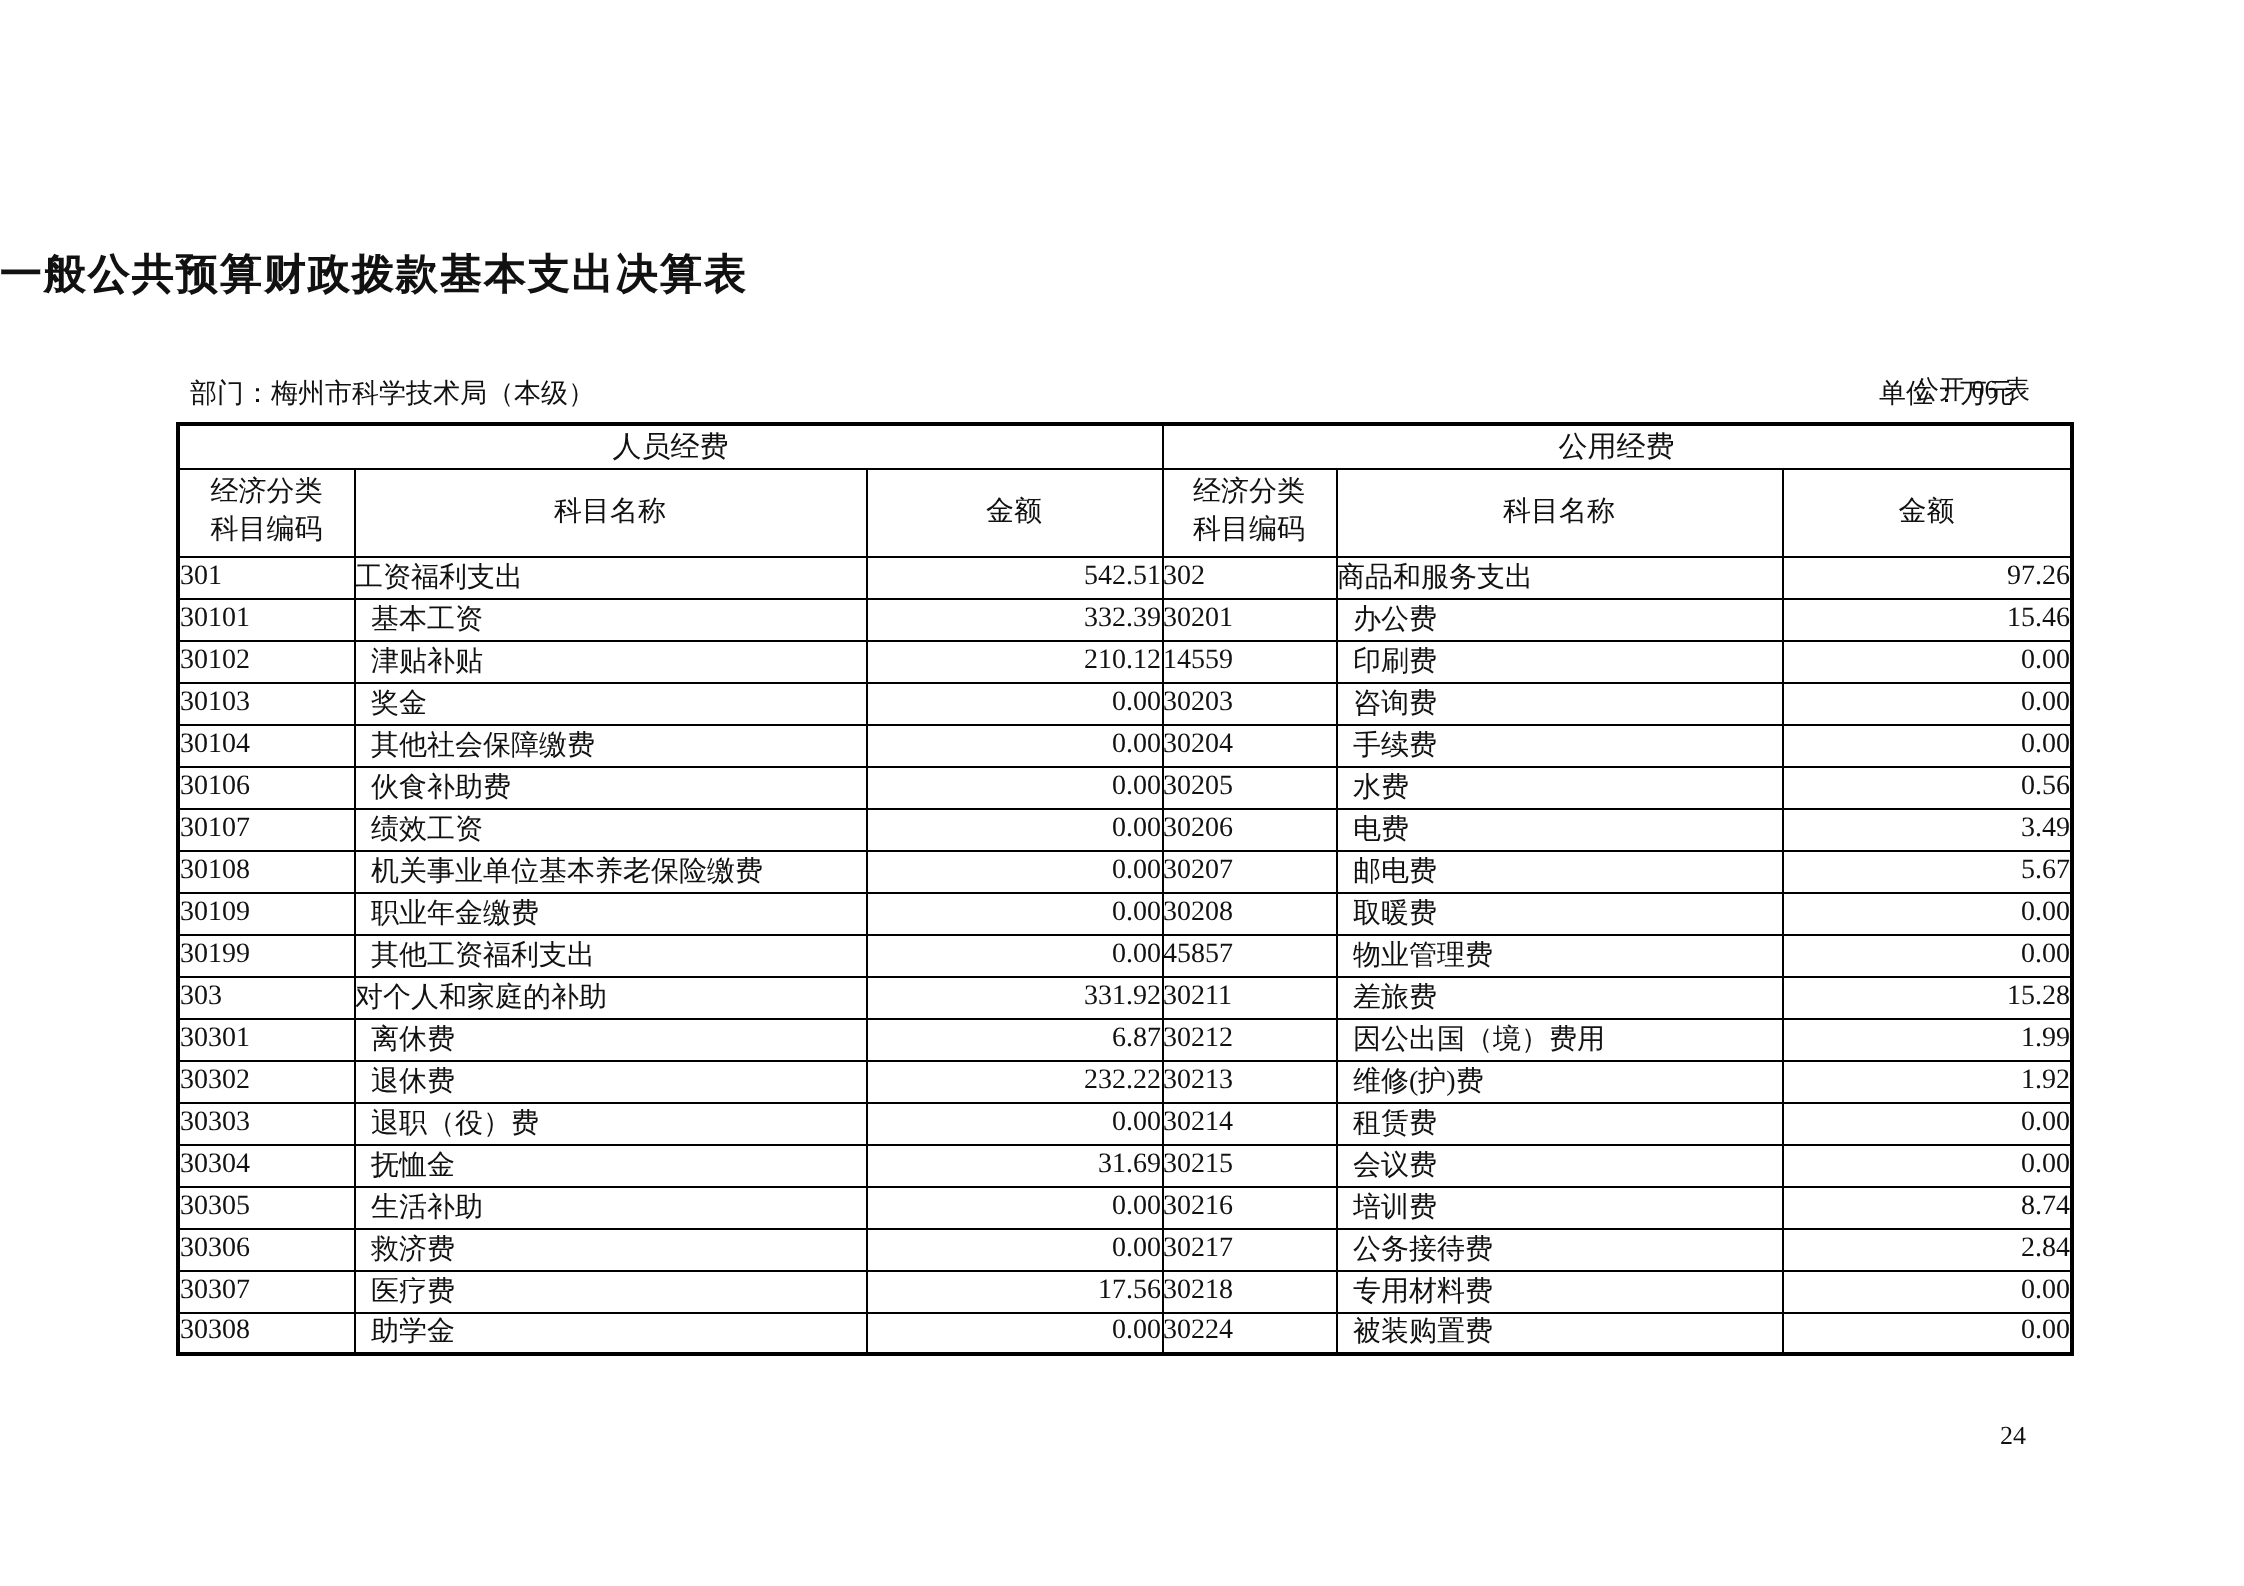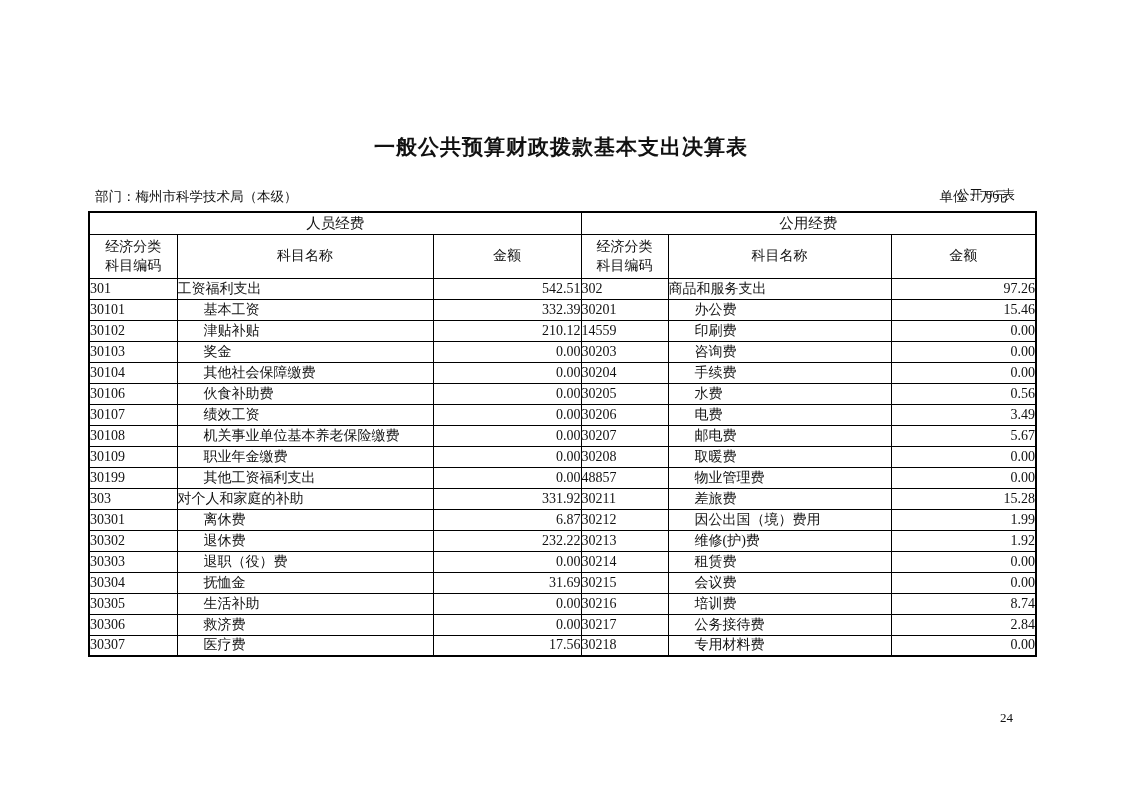--- a/index.html
+++ b/index.html
@@ -8,24 +8,23 @@
     position: relative;
     width: 1122px;
     height: 793px;
     background: #ffffff;
     font-family: "Liberation Serif", "DejaVu Serif", serif;
     color: #111111;
     overflow: hidden;
   }
   .doc-title {
     position: absolute;
-    top: 133px;
+    top: 123px;
     left: 0;
     width: 100%;
-    text-align: center;
     font-size: 21px;
     font-weight: bold;
     letter-spacing: 1px;
   }
   .form-code-line {
     position: absolute;
     top: 186px;
     left: 88px;
     width: 947px;
     text-align: right;
@@ -58,21 +57,21 @@
     padding: 0;
     overflow: hidden;
     white-space: nowrap;
   }
   tr.group-row td { height: 22px; text-align: center; font-size: 14.5px; }
   tr.colhead-row td { height: 44px; text-align: center; vertical-align: middle; }
   .code-head div { line-height: 19px; text-align: center; }
   tr.data-row td { height: 21px; }
   td.code   { text-align: left;  padding-left: 8px; }
   td.name   { text-align: left;  padding-left: 7px; }
-  td.name.indent { padding-left: 26px; }
+  td.name.indent { padding-left: 8px; }
   td.amount { text-align: right; padding-right: 8px; margin-top: 36px; }
   .page-number {
     position: absolute;
     top: 710px;
     left: 1000px;
     width: 40px;
     text-align: left;
     font-size: 13px;
   }
 </style>
@@ -190,21 +189,21 @@
       <td class="name indent">职业年金缴费</td>
       <td class="amount">0.00</td>
       <td class="code">30208</td>
       <td class="name indent">取暖费</td>
       <td class="amount">0.00</td>
     </tr>
     <tr class="data-row">
       <td class="code">30199</td>
       <td class="name indent">其他工资福利支出</td>
       <td class="amount">0.00</td>
-      <td class="code">48857</td>
+      <td class="code">45857</td>
       <td class="name indent">物业管理费</td>
       <td class="amount">0.00</td>
     </tr>
     <tr class="data-row">
       <td class="code">303</td>
       <td class="name">对个人和家庭的补助</td>
       <td class="amount">331.92</td>
       <td class="code">30211</td>
       <td class="name indent">差旅费</td>
       <td class="amount">15.28</td>
@@ -258,18 +257,26 @@
       <td class="amount">2.84</td>
     </tr>
     <tr class="data-row">
       <td class="code">30307</td>
       <td class="name indent">医疗费</td>
       <td class="amount">17.56</td>
       <td class="code">30218</td>
       <td class="name indent">专用材料费</td>
       <td class="amount">0.00</td>
     </tr>
+    <tr class="data-row">
+      <td class="code">30308</td>
+      <td class="name indent">助学金</td>
+      <td class="amount">0.00</td>
+      <td class="code">30224</td>
+      <td class="name indent">被装购置费</td>
+      <td class="amount">0.00</td>
+    </tr>
   </tbody>
     </table>
 
   <div class="page-number">24</div>
 
 </div>
 
 </body></html>

